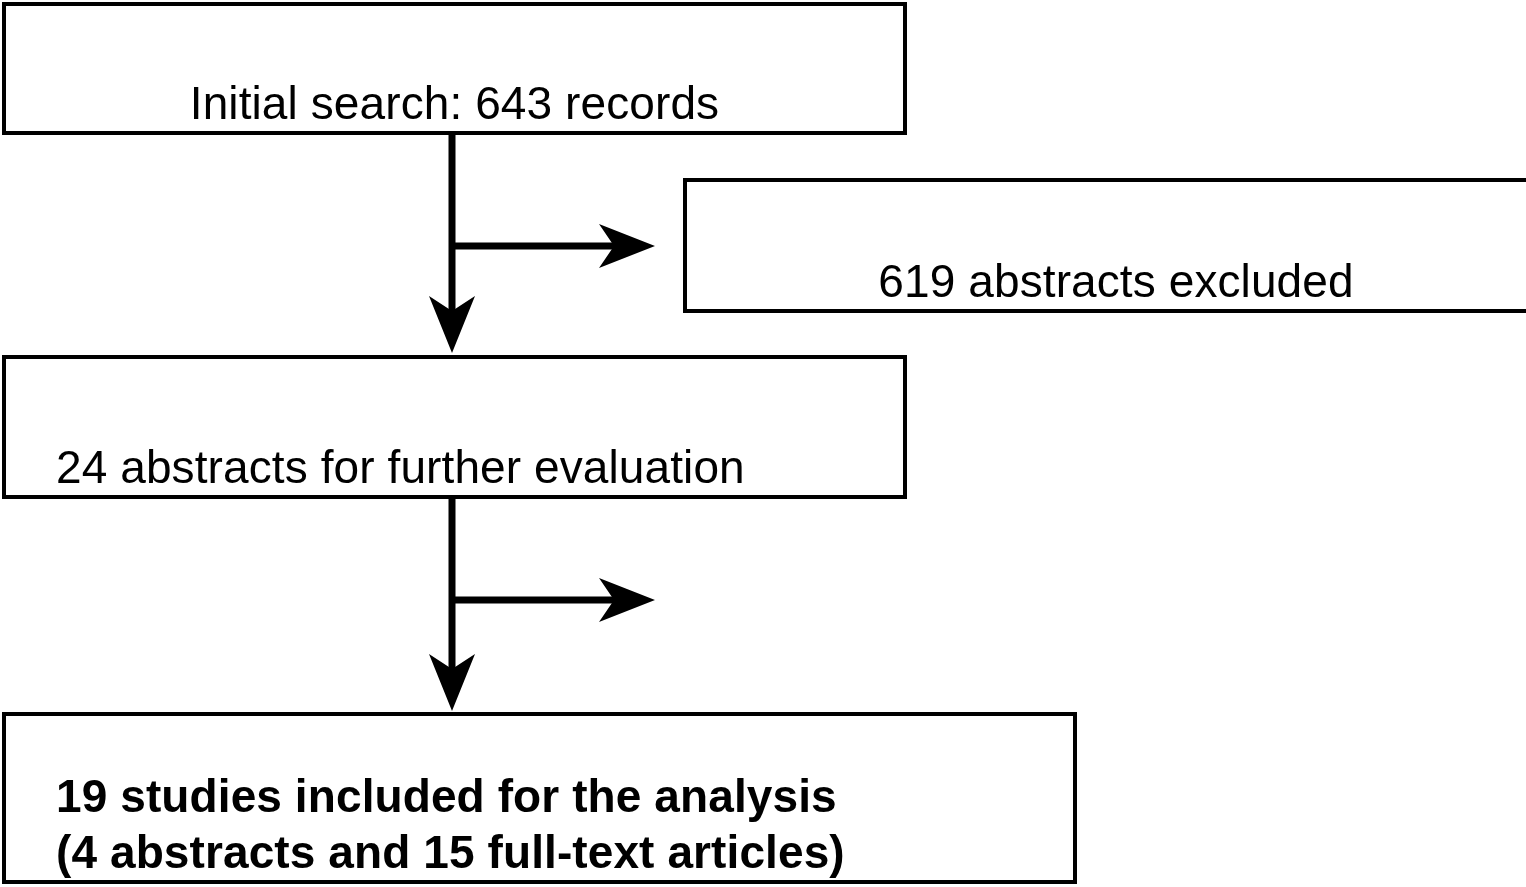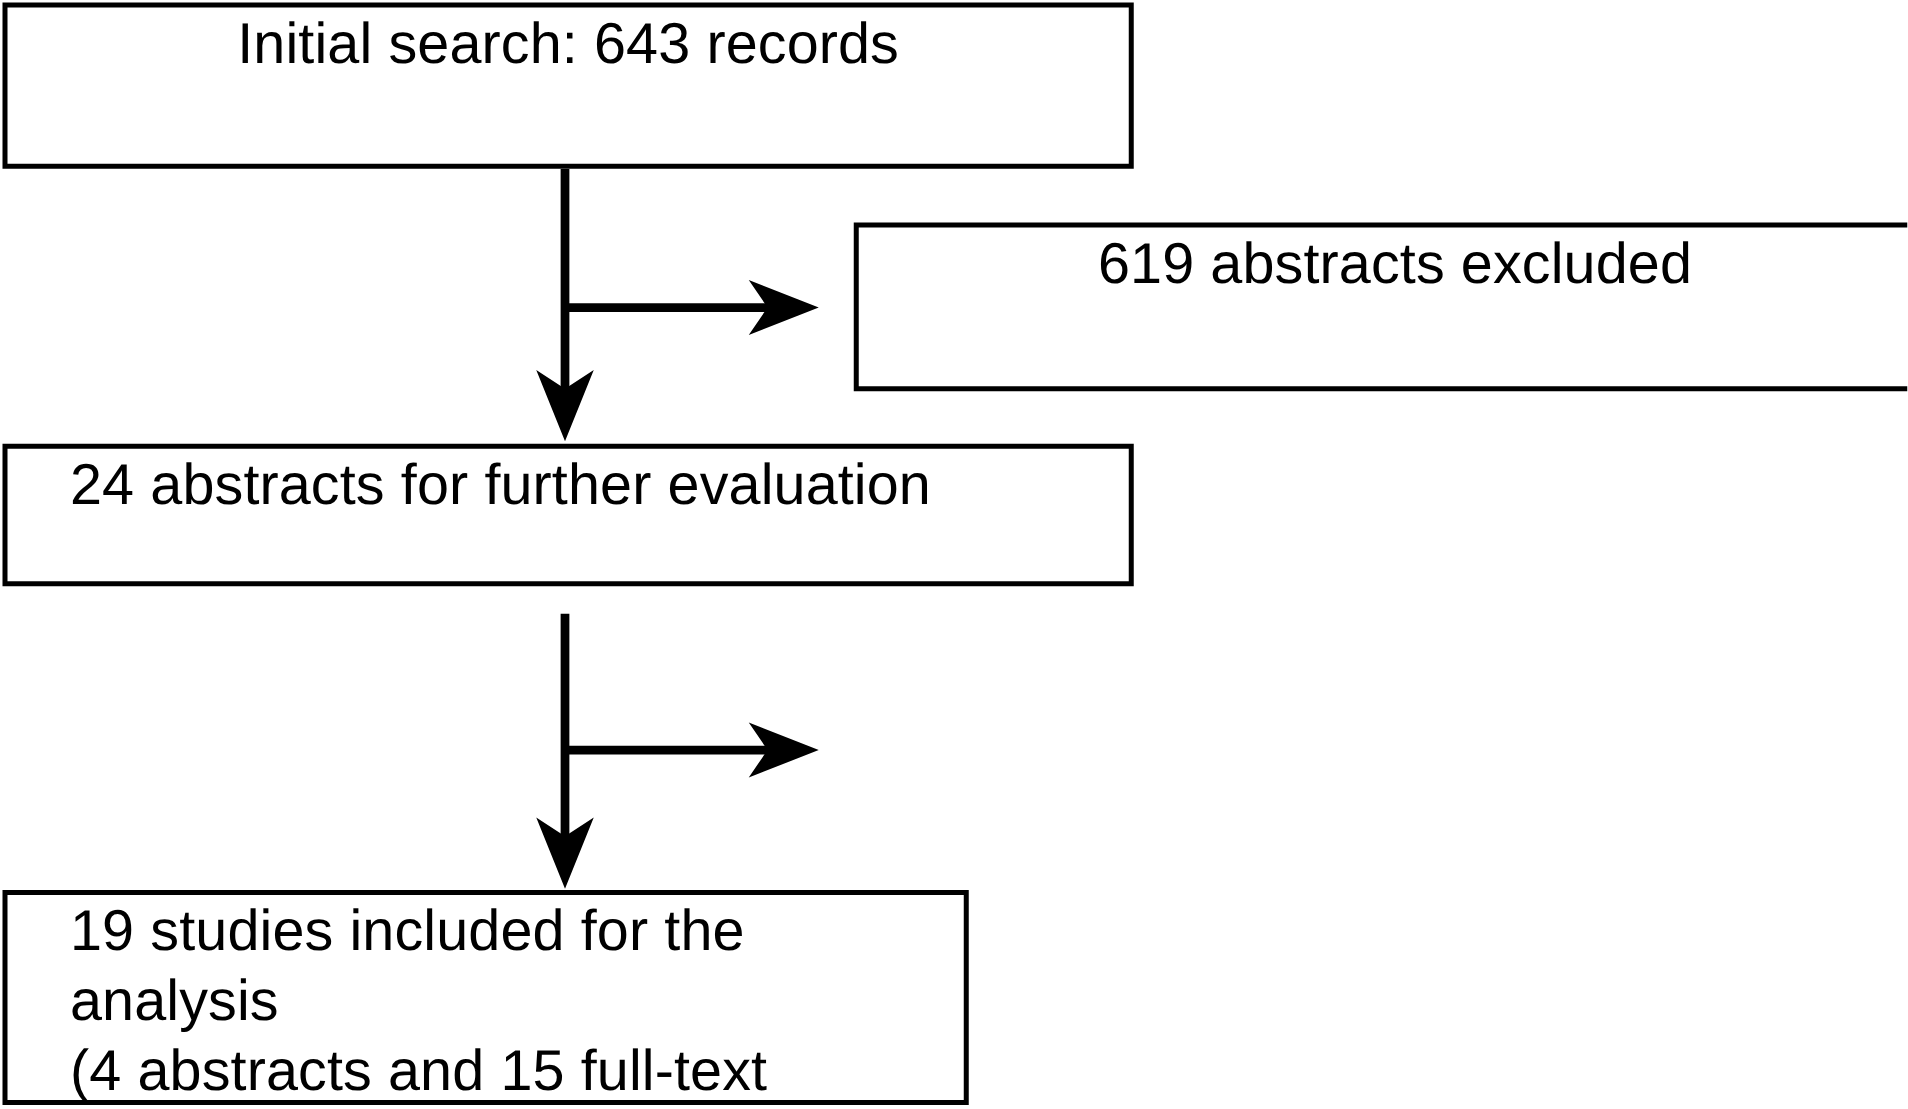--- a/index.html
+++ b/index.html
@@ -28,21 +28,21 @@
     height: 887px;
     pointer-events: none;
   }
 
   .flow-box {
     position: absolute;
     box-sizing: border-box;
     border: 4px solid #000000;
     background: #ffffff;
     display: flex;
-    align-items: flex-start;
+    align-items: flex-end;
     color: #000000;
     font-size: 46px;
     line-height: 1.22;
     letter-spacing: 0.1px;
     white-space: pre-line;
   }
 
   .flow-box .box-text {
     display: block;
     width: 100%;
@@ -60,29 +60,29 @@
   #box-initial-search {
     left: 2px;  top: 2px;
     width: 905px; height: 133px;
   }
   #box-abstracts-excluded {
     left: 655px; top: 178px;
     width: 866px; height: 135px; margin-left: 28px;
   }
   #box-abstracts-evaluation {
     left: 2px;  top: 355px;
-    width: 905px; height: 114px;
+    width: 905px; height: 144px;
   }
   #box-fulltexts-excluded {
     left: 655px; top: 535px;
     width: 864px; height: 131px;
   }
   #box-studies-included {
     left: 2px;  top: 712px;
-    width: 773px; height: 172px;
+    width: 1075px; height: 172px; font-weight: bold;
   }
 </style>
 </head>
 <body>
 
 <div id="flow-canvas">
 
   <svg id="connector-layer" viewBox="0 0 1526 887" width="1526" height="887" xmlns="http://www.w3.org/2000/svg">
 
     <g>

